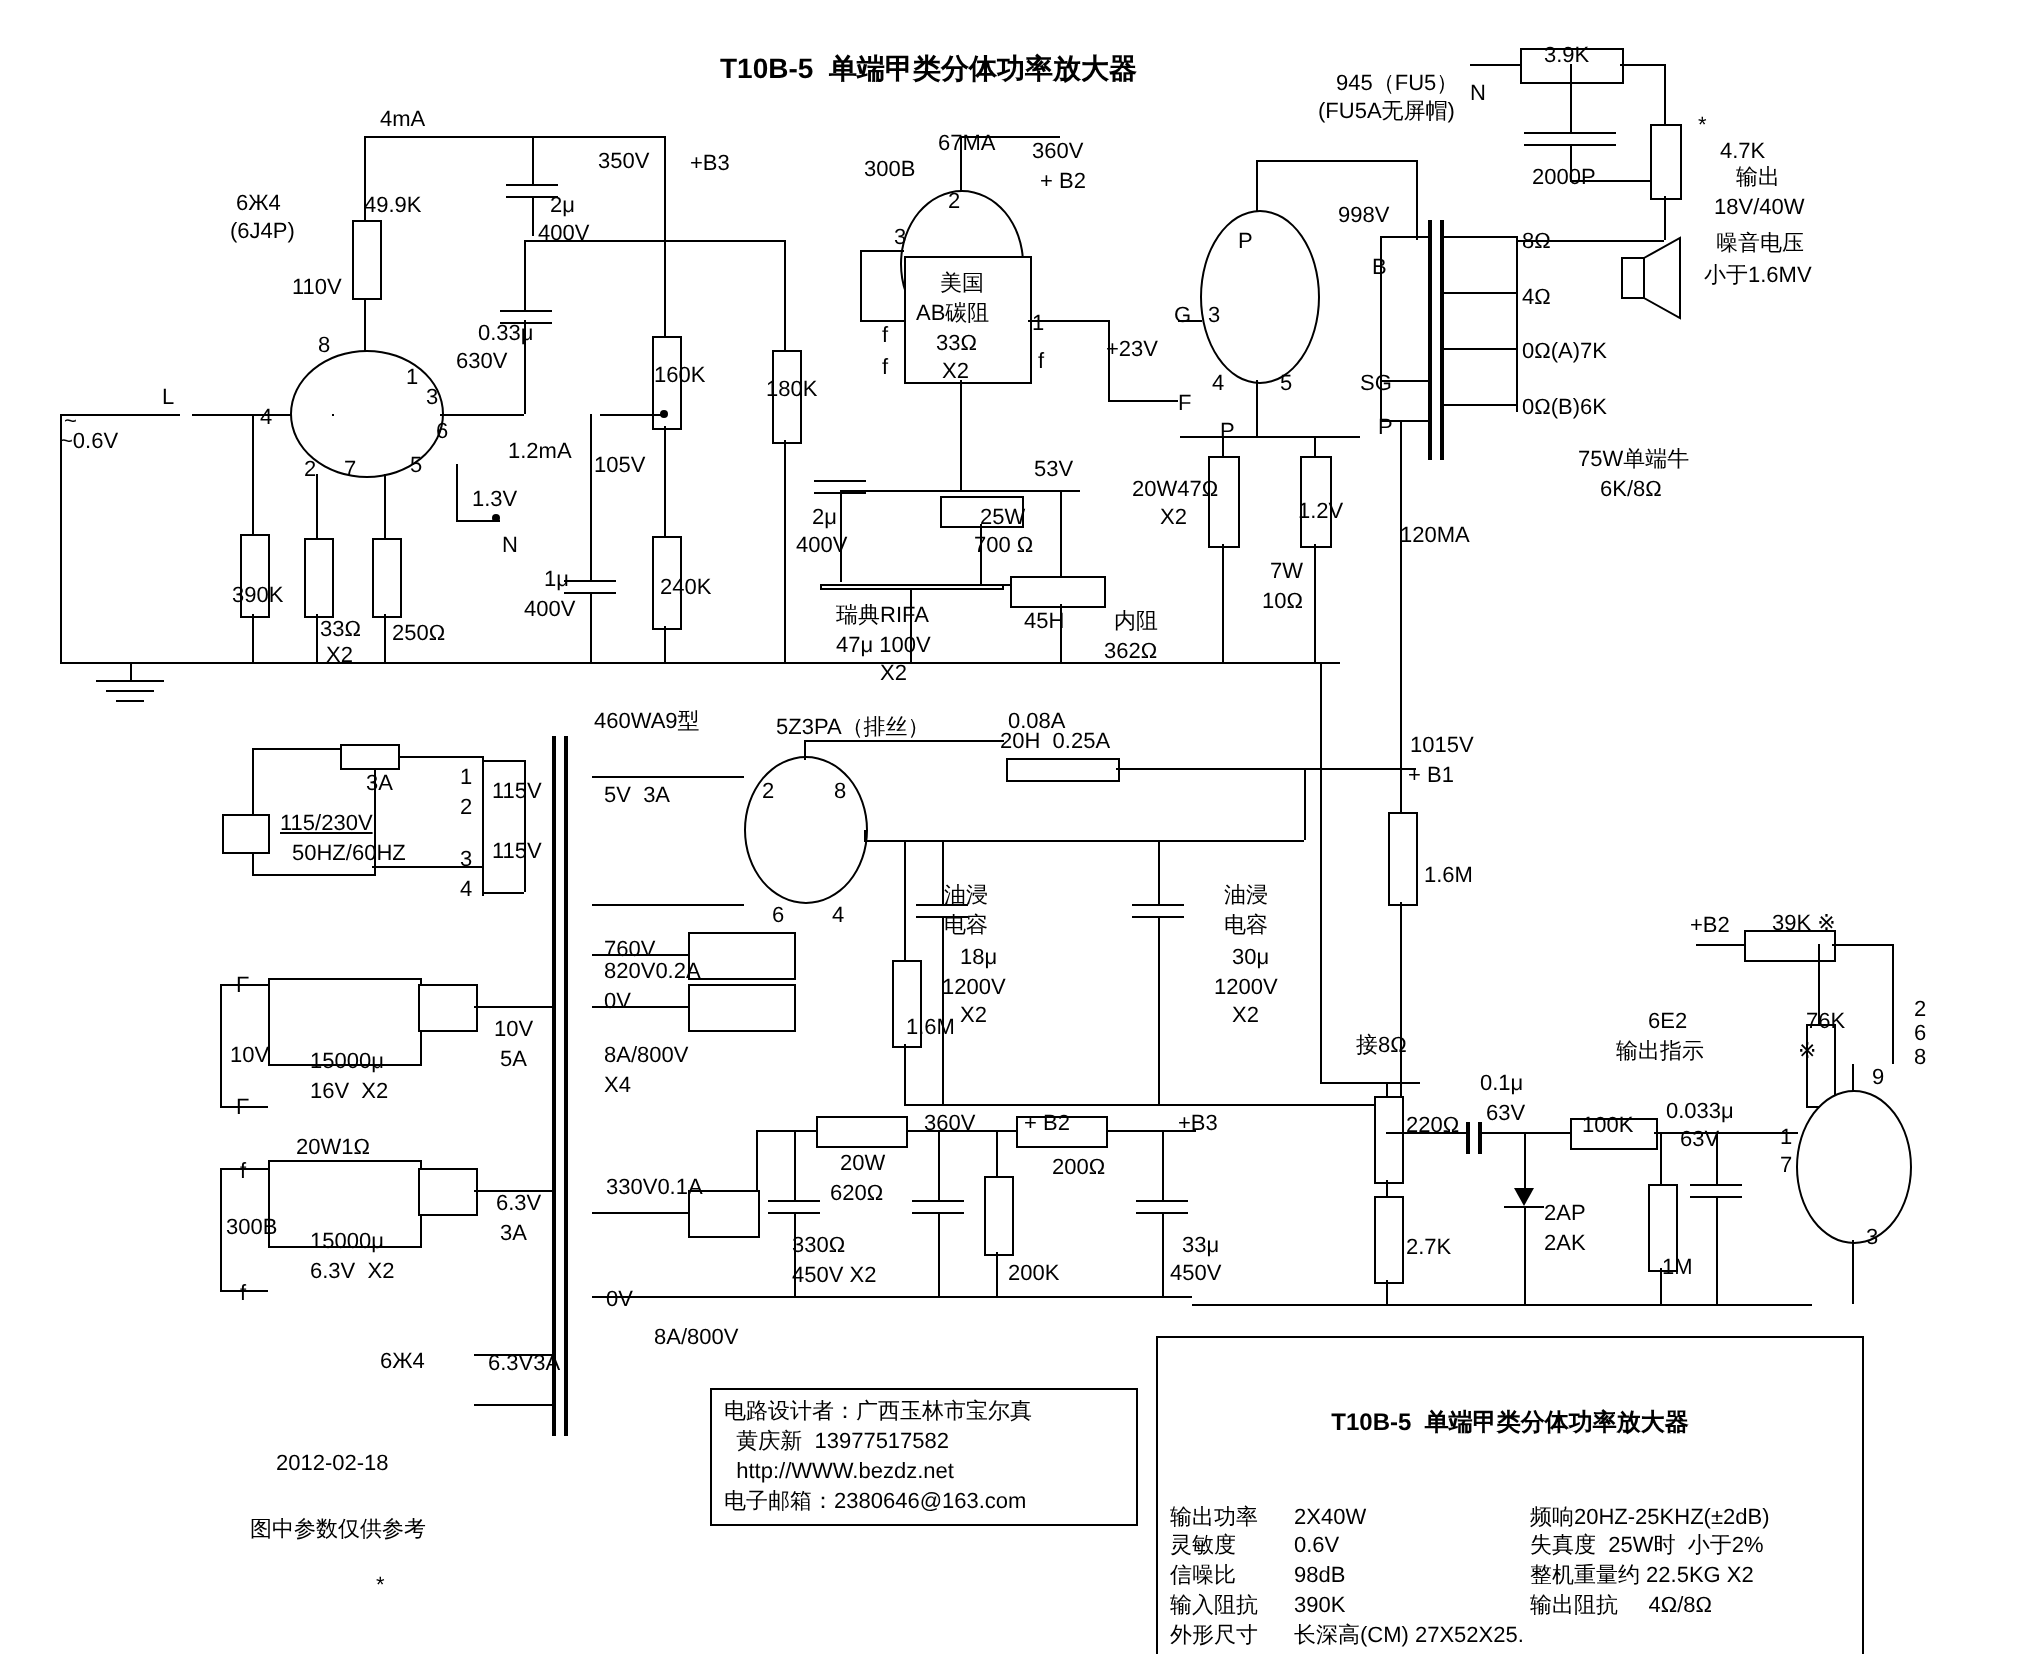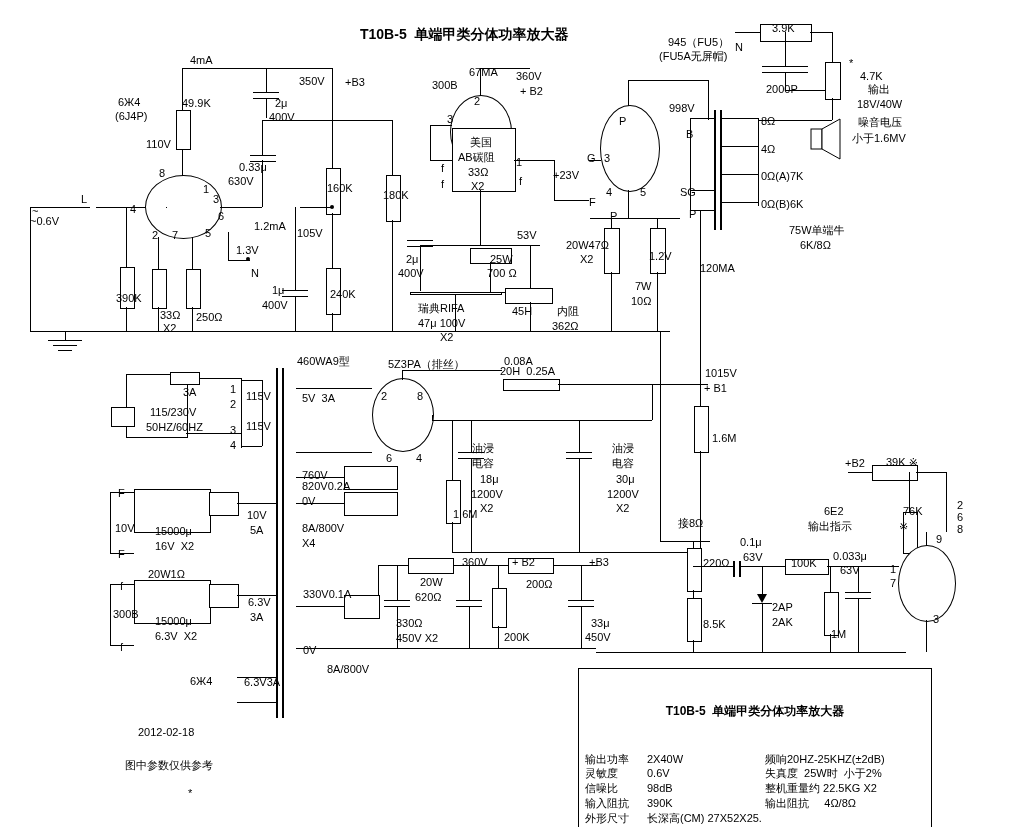--- a/index.html
+++ b/index.html
@@ -390,21 +390,21 @@
       <div class="lbl" style="left: 610px; top: 210px;">P</div>
       <div class="lbl" style="left: 249px; top: 355px; margin-left: 48px;">460WA9型</div>
       <div class="lbl" style="left: 388px; top: 358px;">5Z3PA（排丝）</div>
       <div class="lbl" style="left: 500px; top: 365px;">20H  0.25A</div>
       <div class="lbl" style="left: 705px; top: 367px;">1015V</div>
       <div class="lbl" style="left: 704px; top: 382px;">+ B1</div>
       <div class="lbl" style="left: 183px; top: 386px;">3A</div>
       <div class="lbl" style="left: 230px; top: 383px;">1</div>
       <div class="lbl" style="left: 246px; top: 390px;">115V</div>
       <div class="lbl" style="left: 230px; top: 398px;">2</div>
-      <div class="lbl" style="left: 150px; top: 406px;">115/230V</div>
+      <div class="lbl" style="left: 140px; top: 406px; text-decoration: underline;">115/230V</div>
       <div class="lbl" style="left: 146px; top: 421px;">50HZ/60HZ</div>
       <div class="lbl" style="left: 230px; top: 424px;">3</div>
       <div class="lbl" style="left: 246px; top: 420px;">115V</div>
       <div class="lbl" style="left: 230px; top: 439px;">4</div>
       <div class="lbl" style="left: 302px; top: 392px;">5V  3A</div>
       <div class="lbl" style="left: 381px; top: 390px;">2</div>
       <div class="lbl" style="left: 417px; top: 390px;">8</div>
       <div class="lbl" style="left: 386px; top: 452px;">6</div>
       <div class="lbl" style="left: 416px; top: 452px;">4</div>
       <div class="lbl" style="left: 302px; top: 444px; margin-top: 36px;">820V0.2A</div>
@@ -448,21 +448,21 @@
       <div class="lbl" style="left: 396px; top: 632px;">450V X2</div>
       <div class="lbl" style="left: 504px; top: 631px;">200K</div>
       <div class="lbl" style="left: 526px; top: 578px;">200Ω</div>
       <div class="lbl" style="left: 462px; top: 556px;">360V</div>
       <div class="lbl" style="left: 512px; top: 556px;">+ B2</div>
       <div class="lbl" style="left: 589px; top: 556px;">+B3</div>
       <div class="lbl" style="left: 591px; top: 617px;">33μ</div>
       <div class="lbl" style="left: 585px; top: 631px;">450V</div>
       <div class="lbl" style="left: 678px; top: 517px;">接8Ω</div>
       <div class="lbl" style="left: 703px; top: 557px;">220Ω</div>
-      <div class="lbl" style="left: 703px; top: 618px;">8.5K</div>
+      <div class="lbl" style="left: 703px; top: 618px;">2.7K</div>
       <div class="lbl" style="left: 740px; top: 536px;">0.1μ</div>
       <div class="lbl" style="left: 743px; top: 551px;">63V</div>
       <div class="lbl" style="left: 772px; top: 601px;">2AP</div>
       <div class="lbl" style="left: 772px; top: 616px;">2AK</div>
       <div class="lbl" style="left: 791px; top: 557px;">100K</div>
       <div class="lbl" style="left: 831px; top: 628px;">1M</div>
       <div class="lbl" style="left: 833px; top: 550px;">0.033μ</div>
       <div class="lbl" style="left: 840px; top: 564px;">63V</div>
       <div class="lbl" style="left: 824px; top: 505px;">6E2</div>
       <div class="lbl" style="left: 808px; top: 520px;">输出指示</div>
@@ -486,19 +486,23 @@
       <div class="lbl" style="left: 203px; top: 183px;">1</div>
       <div class="lbl" style="left: 213px; top: 193px;">3</div>
       <div class="lbl" style="left: 130px; top: 203px;">4</div>
       <div class="lbl" style="left: 218px; top: 210px;">6</div>
       <div class="lbl" style="left: 152px; top: 229px;">2</div>
       <div class="lbl" style="left: 172px; top: 229px;">7</div>
       <div class="lbl" style="left: 205px; top: 227px;">5</div>
       <div class="lbl" style="left: 32px; top: 205px;">~</div>
     </div>
 
+  <div class="note" style="left:355px;top:694px;width:200px;">电路设计者：广西玉林市宝尔真
+  黄庆新  13977517582
+  http://WWW.bezdz.net
+电子邮箱：2380646@163.com</div>
 
   <div class="note2" style="left:578px;top:668px;width:340px;">
     <span class="spec-title">T10B-5  单端甲类分体功率放大器</span>
     <div id="spec-rows"><div class="spec-row"><div class="spec-col" style="width: 62px;">输出功率</div><div class="spec-col" style="width: 118px;">2X40W</div><div class="spec-col2">频响20HZ-25KHZ(±2dB)</div></div><div class="spec-row"><div class="spec-col" style="width: 62px;">灵敏度</div><div class="spec-col" style="width: 118px;">0.6V</div><div class="spec-col2">失真度  25W时  小于2%</div></div><div class="spec-row"><div class="spec-col" style="width: 62px;">信噪比</div><div class="spec-col" style="width: 118px;">98dB</div><div class="spec-col2">整机重量约 22.5KG X2</div></div><div class="spec-row"><div class="spec-col" style="width: 62px;">输入阻抗</div><div class="spec-col" style="width: 118px;">390K</div><div class="spec-col2">输出阻抗     4Ω/8Ω</div></div><div class="spec-row"><div class="spec-col" style="width: 62px;">外形尺寸</div><div class="spec-col" style="width: 118px;">长深高(CM) 27X52X25.</div><div class="spec-col2"></div></div><div class="spec-row"><div class="spec-col" style="width: 62px;">电力消耗</div><div class="spec-col" style="width: 118px;">280W X2</div><div class="spec-col2"></div></div></div>
   </div>
 
 </div>
 
 </body></html>

